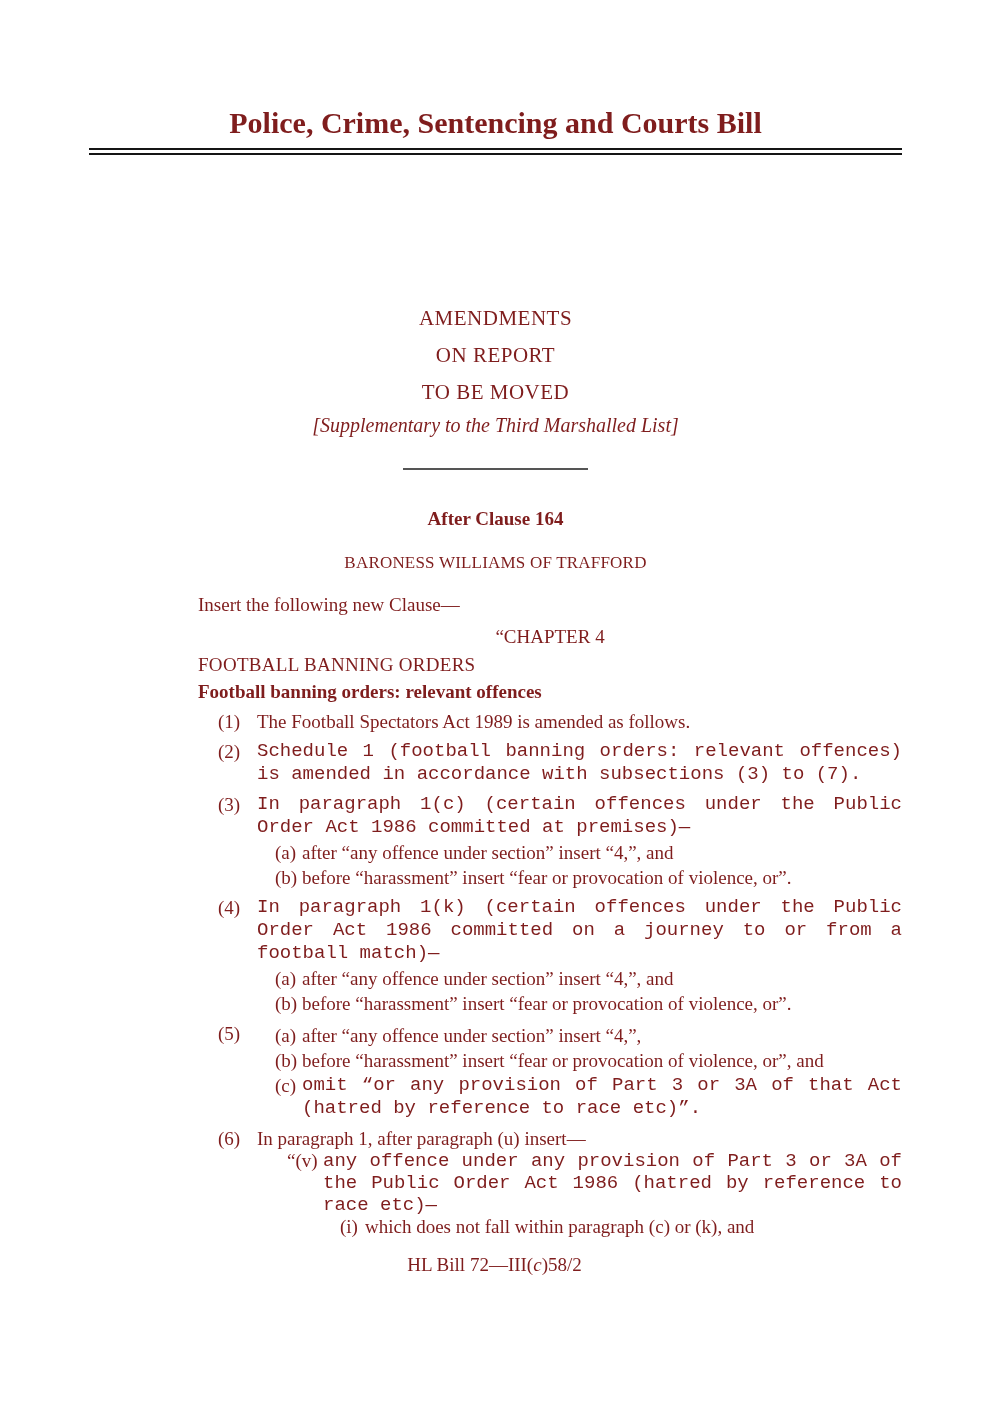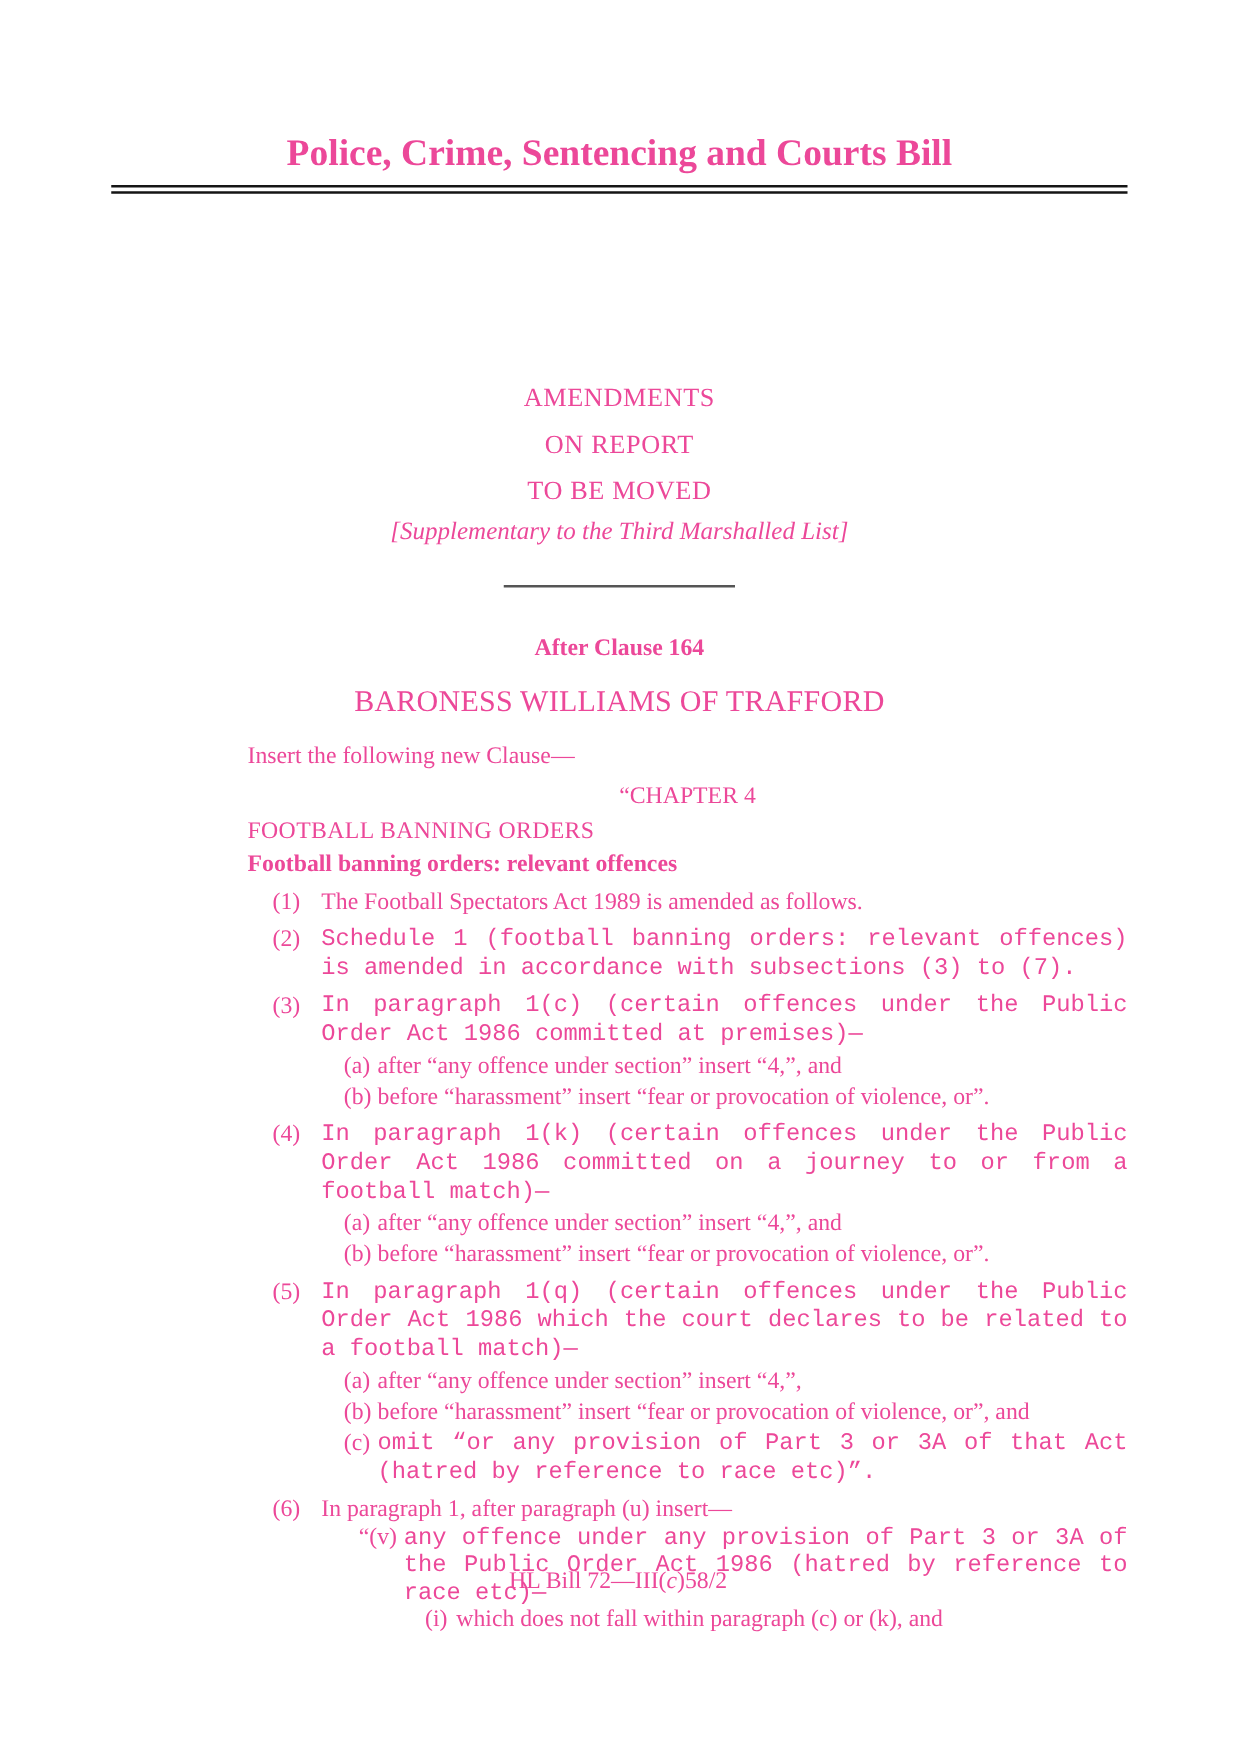--- a/index.html
+++ b/index.html
@@ -2,21 +2,21 @@
 <html><head>
 <meta charset="utf-8">
 <style>
   html, body { margin: 0; padding: 0; background: #ffffff; }
   .page {
     position: relative;
     width: 991px;
     height: 1401px;
     background: #ffffff;
     font-family: "Liberation Serif", "DejaVu Serif", serif;
-    color: #ec4899;
+    color: #7f1d1d;
     overflow: hidden;
     border-radius: 25px;
   }
 
   
   .doc-title {
     position: absolute;
     top: 103px; left: 0;
     width: 100%;
     text-align: center;
@@ -58,21 +58,21 @@
 
   
   .amendment {
     position: absolute;
     top: 505px; left: 89px;
     width: 813px;
     font-size: 19px;
   }
   .center-page { text-align: center; }
   .after-clause { font-weight: bold; line-height: 27px; }
-  .mover { margin-top: 17px; line-height: 27px; font-size: 24px; letter-spacing: 0.2px; }
+  .mover { margin-top: 17px; line-height: 27px; font-size: 17px; letter-spacing: 0.2px; }
   .col { margin-left: 109px; }
   .instruction { margin-top: 15px; line-height: 27px; }
   .chapter { margin-top: 5px; line-height: 27px; text-align: center; }
   .chapter-title { margin-top: 1px; line-height: 27px; letter-spacing: 0.3px; }
   .clause-title { font-weight: bold; line-height: 27px; }
   .subsections { margin-top: 5px; }
 
   .ss { display: flex; margin-top: 7px; }
   .ss:first-child { margin-top: 0; }
   .num { line-height: 23px; }
@@ -170,21 +170,20 @@
           <div class="sub">
             <span class="num">(b)</span>
             <div class="ptxt">before “harassment” insert “fear or provocation of violence, or”.</div>
           </div>
         </div>
       </div>
 
       <div class="ss">
         <span class="num">(5)</span>
         <div class="bodycol">
-          <div class="ptxt just">In paragraph 1(q) (certain offences under the Public Order Act 1986 which the court declares to be related to a football match)—</div>
           <div class="sub">
             <span class="num">(a)</span>
             <div class="ptxt">after “any offence under section” insert “4,”,</div>
           </div>
           <div class="sub">
             <span class="num">(b)</span>
             <div class="ptxt">before “harassment” insert “fear or provocation of violence, or”, and</div>
           </div>
           <div class="sub">
             <span class="num">(c)</span>

